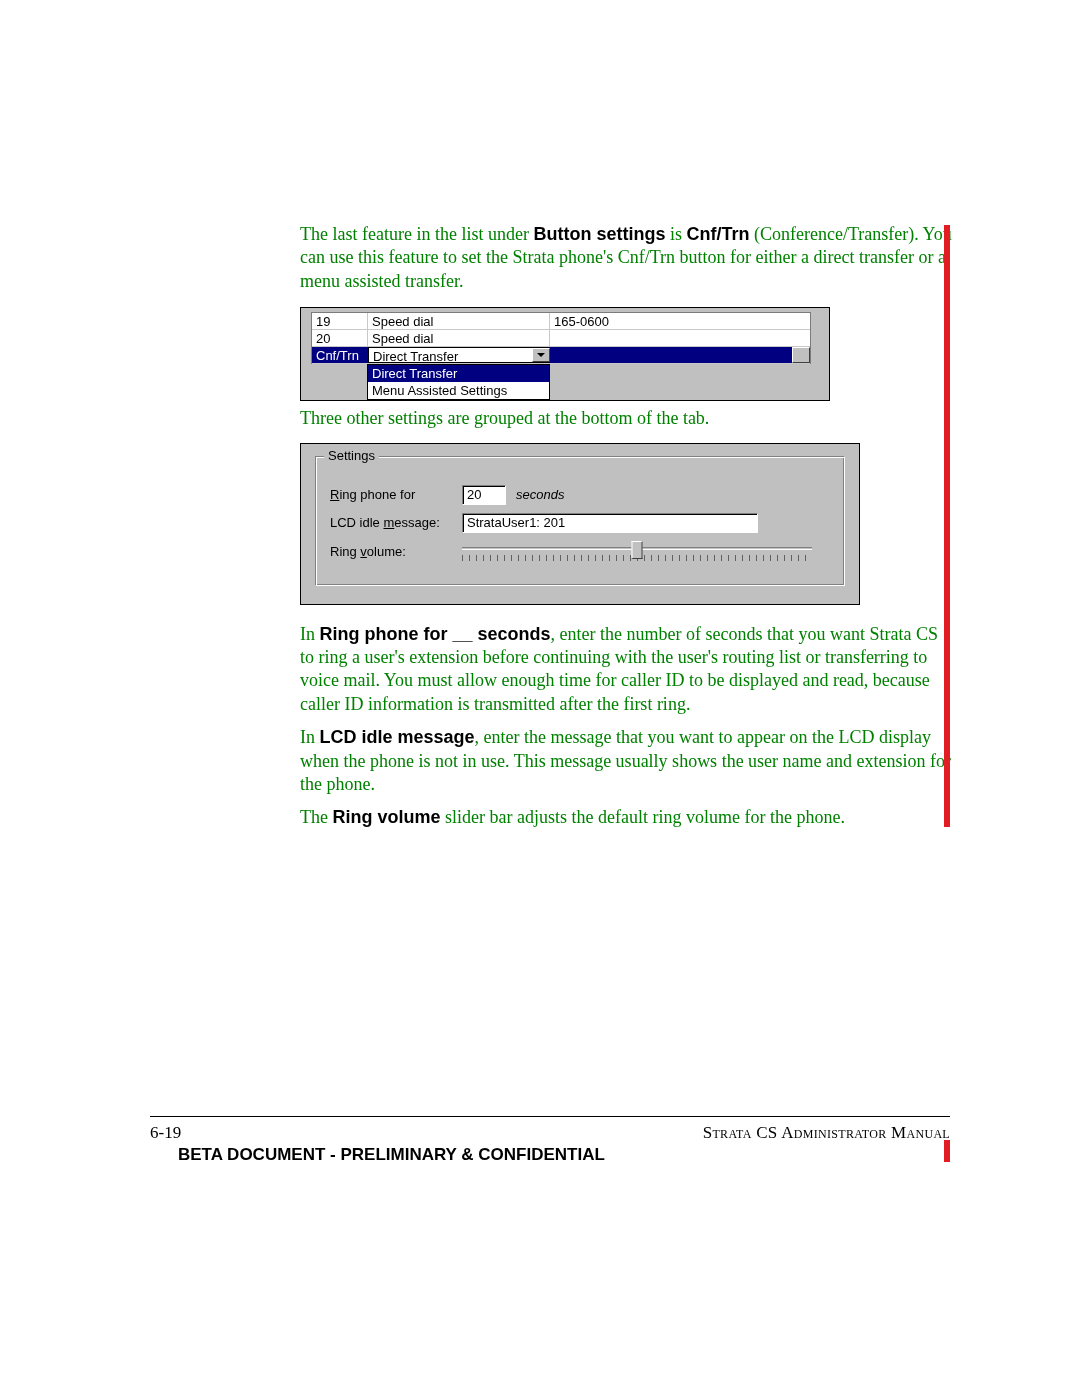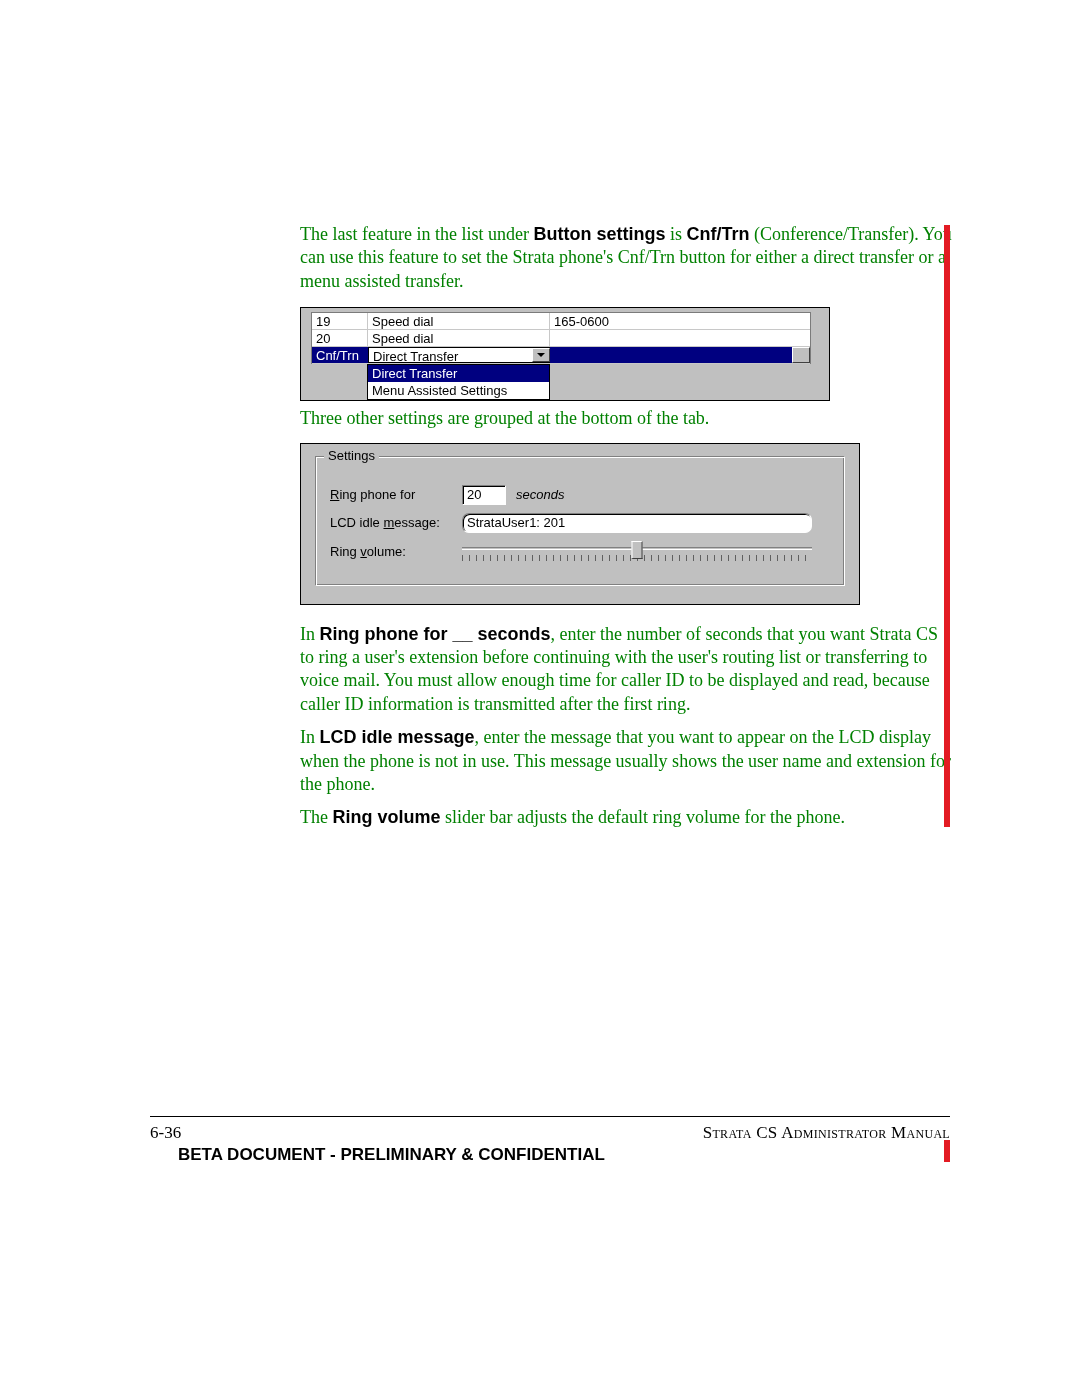--- a/index.html
+++ b/index.html
@@ -115,21 +115,21 @@
   .form-row { display: flex; align-items: center; margin: 8px 0; }
   .form-label { width: 132px; }
   .sunken {
     background: #fff; border: 1px solid #808080;
     border-right-color: #fff; border-bottom-color: #fff;
     box-shadow: inset 1px 1px 0 #000;
     height: 20px; line-height: 18px; padding: 0 4px;
     font-family: inherit; font-size: 13px;
   }
   .input-sm { width: 44px; }
-  .input-lg { width: 350px; border-radius: 7px; }
+  .input-lg { width: 296px; }
   .after-label { margin-left: 10px; font-style: italic; }
   .slider-track {
     width: 350px; height: 22px; position: relative;
     border: none;
   }
   .slider-ticks {
     position: absolute; left: 0; right: 0; bottom: 2px; height: 6px;
     background: repeating-linear-gradient(to right, #606060 0 1px, transparent 1px 7px);
   }
   .slider-rail {
@@ -248,19 +248,19 @@
 
     <p class="green">
       <span>The </span><b class="sans">Ring volume</b><span> slider bar adjusts the default ring volume for the phone.</span>
     </p>
 
   </div>
 
   <div class="footer">
     <hr class="footer-rule">
     <div class="footer-row1">
-      <span class="footer-pg">6-36</span>
+      <span class="footer-pg">6-19</span>
       <span class="footer-manual">Strata CS Administrator Manual</span>
     </div>
     <div class="footer-conf">BETA DOCUMENT - PRELIMINARY &amp; CONFIDENTIAL</div>
     <div class="footer-red"></div>
   </div>
 </div>
 
 </body></html>

